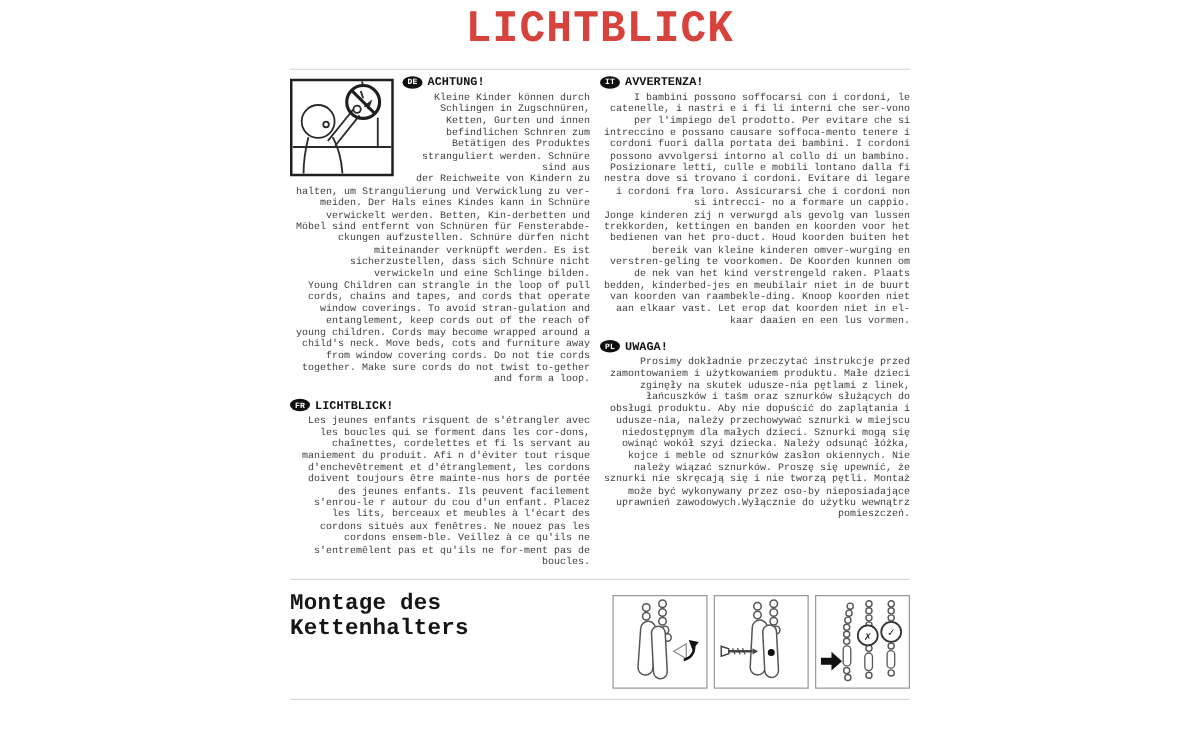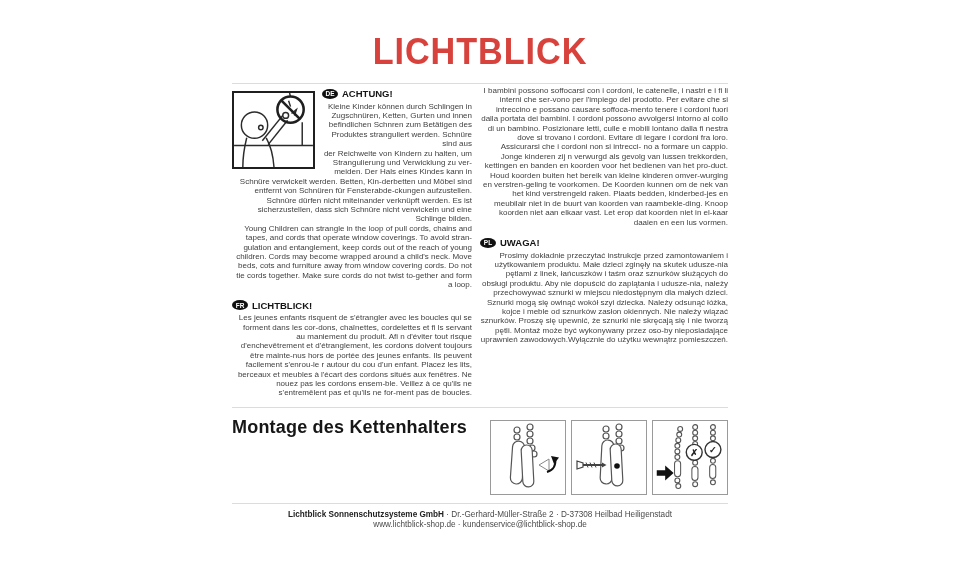--- a/index.html
+++ b/index.html
@@ -1,18 +1,18 @@
 <!DOCTYPE html>
 <html><head>
 <meta charset="utf-8">
 <style>
   * { margin:0; padding:0; box-sizing:border-box; }
   html,body { width:960px; height:587px; background:#ffffff; overflow:hidden;
               font-family:"Liberation Sans", sans-serif; color:#3f3f3f; }
-  .page { width:496px; margin:0 auto; padding-top:32px; }
+  .page { width:496px; margin:0 auto; padding-top:4px;font-family:Liberation Mono, monospace; }
 
   .logo { text-align:center; font-size:36px; font-weight:bold; color:#d8423c;
           letter-spacing:1px; transform:scaleX(.95); line-height:40px; }
 
   .sep { border-top:1px solid #dcdcdc; }
   .sep-top { margin-top:11px; }
   .sep-mid { margin-top:9px; }
   .sep-bot { margin-top:8px; }
 
   .cols { display:flex; gap:8px; margin-top:2px; }
@@ -93,20 +93,24 @@
           <span class="lang-badge">FR</span>
           <span class="warn-title">LICHTBLICK!</span>
         </div>
         <div class="warn-body">Les jeunes enfants risquent de s'étrangler avec les boucles qui se forment dans les cor-dons, chaînettes, cordelettes et fi ls servant au maniement du produit. Afi n d'éviter tout risque d'enchevêtrement et d'étranglement, les cordons doivent toujours être mainte-nus hors de portée des jeunes enfants. Ils peuvent facilement s'enrou-le r autour du cou d'un enfant. Placez les lits, berceaux et meubles à l'écart des cordons situés aux fenêtres. Ne nouez pas les cordons ensem-ble. Veillez à ce qu'ils ne s'entremêlent pas et qu'ils ne for-ment pas de boucles.</div>
       </section>
     </div>
 
     <div class="col col-right">
 
       <section class="warn-block">
+        <div class="warn-head">
+          <span class="lang-badge">IT</span>
+          <span class="warn-title">AVVERTENZA!</span>
+        </div>
         <div class="warn-body">I bambini possono soffocarsi con i cordoni, le catenelle, i nastri e i fi li interni che ser-vono per l'impiego del prodotto. Per evitare che si intreccino e possano causare soffoca-mento tenere i cordoni fuori dalla portata dei bambini. I cordoni possono avvolgersi intorno al collo di un bambino. Posizionare letti, culle e mobili lontano dalla fi nestra dove si trovano i cordoni. Evitare di legare i cordoni fra loro. Assicurarsi che i cordoni non si intrecci- no a formare un cappio.</div>
       </section>
 
       <section class="warn-block">
         <div class="warn-body">Jonge kinderen zij n verwurgd als gevolg van lussen trekkorden, kettingen en banden en koorden voor het bedienen van het pro-duct. Houd koorden buiten het bereik van kleine kinderen omver-wurging en verstren-geling te voorkomen. De Koorden kunnen om de nek van het kind verstrengeld raken.  Plaats bedden, kinderbed-jes en meubilair niet in de buurt van koorden van raambekle-ding. Knoop koorden niet aan elkaar vast. Let erop dat koorden niet in el-kaar daaien en een lus vormen.</div>
       </section>
 
       <section class="warn-block">
         <div class="warn-head">
           <span class="lang-badge">PL</span>
@@ -198,20 +202,14 @@
             <circle cx="64" cy="28" r="8.5" fill="#fff" stroke="#333" stroke-width="1.5"></circle>
             <text x="64" y="31.5" text-anchor="middle" font-size="10" font-weight="bold" fill="#222">✓</text>
           </g>
         </svg>
       </div>
     </div>
   </div>
 
   <div class="sep sep-bot"></div>
 
-  <div class="footer">
-    <div>
-      <span class="company">Lichtblick Sonnenschutzsysteme GmbH</span><span> · Dr.-Gerhard-Müller-Straße 2 · D-37308 Heilbad Heiligenstadt</span>
-    </div>
-    <div>www.lichtblick-shop.de · kundenservice@lichtblick-shop.de</div>
-  </div>
 
 </div>
 
 </body></html>

